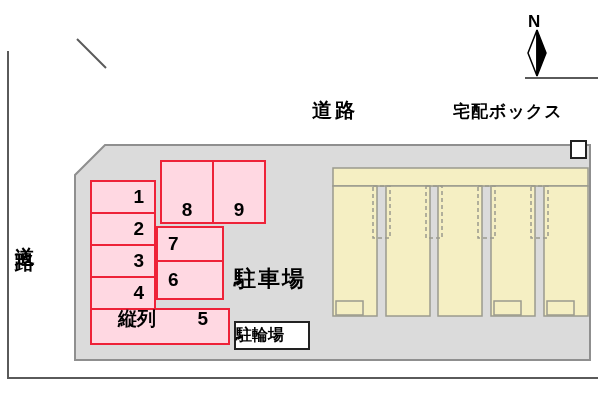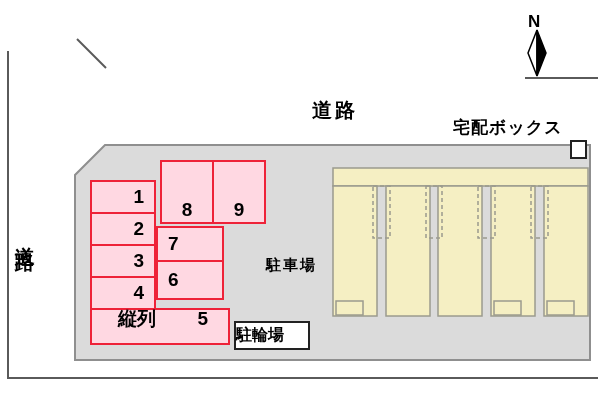--- a/index.html
+++ b/index.html
@@ -5,23 +5,23 @@
   html,body{margin:0;padding:0;background:#fff;}
   .canvas{
     position:relative;width:600px;height:400px;background:#ffffff;
     font-family:"Liberation Sans","DejaVu Sans",sans-serif;
     overflow:hidden;
   }
   svg{position:absolute;left:0;top:0;}
   .lbl{position:absolute;color:#000;font-weight:bold;white-space:nowrap;}
   .n-label{left:528px;top:12px;font-size:17px;}
   .road-top{left:312px;top:97px;font-size:20px;letter-spacing:3px;}
-  .takuhai{left:453px;top:116px;font-size:17px;letter-spacing:1px;}
+  .takuhai{left:453px;top:100px;font-size:17px;letter-spacing:1px;}
   .road-left{left:12px;top:231px;font-size:20px;writing-mode:vertical-rl;letter-spacing:5px;}
-  .parking-label{left:234px;top:256px;font-size:15px;letter-spacing:2px;margin-left:32px;}
+  .parking-label{left:234px;top:264px;font-size:22px;letter-spacing:2px;}
   .bike-box{
     position:absolute;left:234px;top:321px;width:76px;height:29px;
     background:#fff;border:2px solid #222;box-sizing:border-box;
     display:flex;align-items:center;
     font-size:16px;font-weight:bold;color:#000;
   }
   .space{
     position:absolute;background:#ffd8e2;border:2px solid #ee2238;
     box-sizing:border-box;font-size:19px;font-weight:bold;color:#000;
     display:flex;align-items:center;

